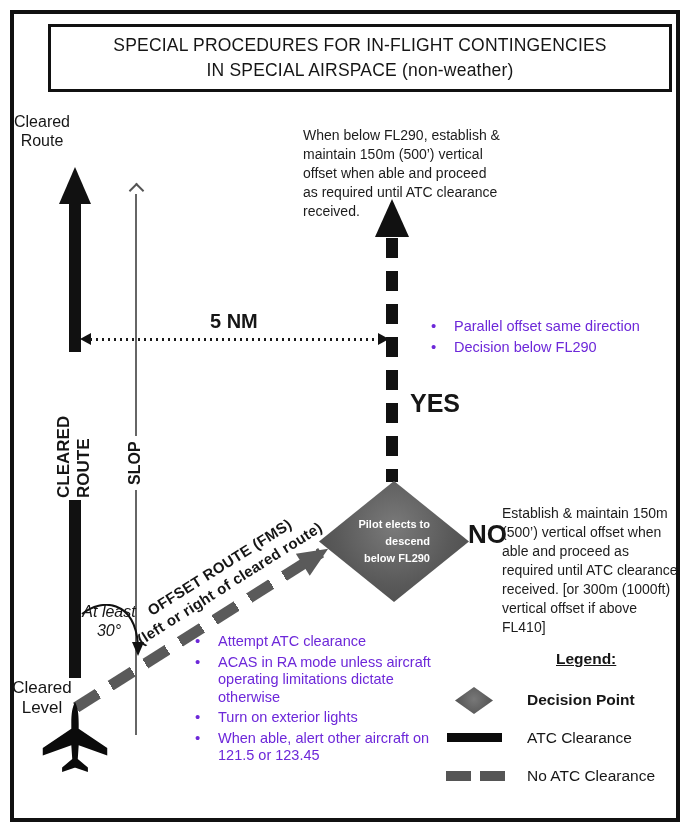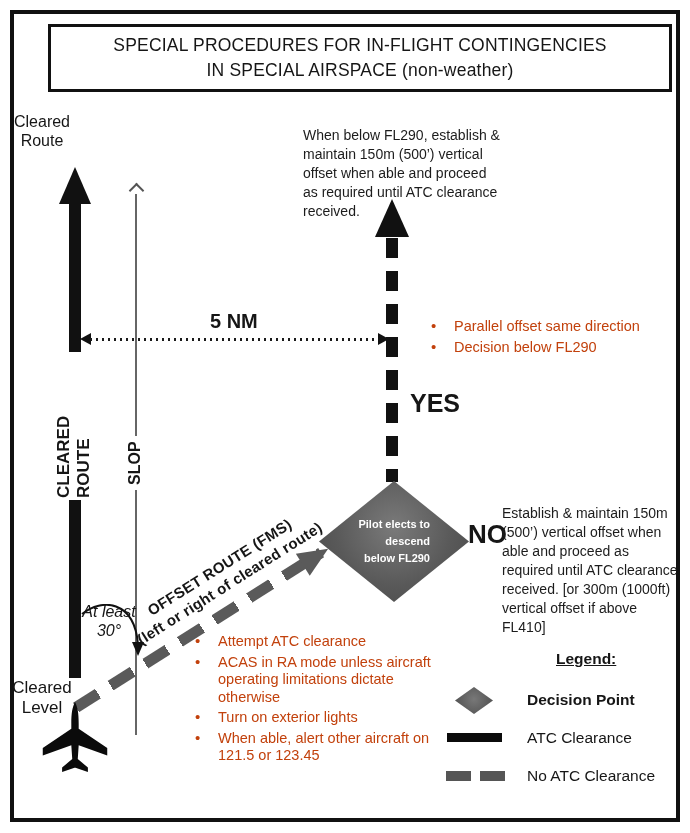--- a/index.html
+++ b/index.html
@@ -36,21 +36,21 @@
   .nm-label{position:absolute;font-weight:bold;font-size:20px;}
 
   
   .dashed-v{position:absolute;width:12px;background:repeating-linear-gradient(180deg,#111 0 20px,transparent 20px 33px);}
   .yes-label{position:absolute;font-weight:bold;font-size:25px;background:#fff;padding:0 4px;}
   .no-label{position:absolute;font-weight:bold;font-size:26px;}
 
   .note{position:absolute;font-size:14px;line-height:19px;color:#1c1c1c;}
 
   .bullets{position:absolute;margin:0;padding:0;list-style:none;}
-  .bullets li{position:relative;padding-left:26px;font-size:14.5px;line-height:17.5px;margin-bottom:3px;color:#c2410c;}
+  .bullets li{position:relative;padding-left:26px;font-size:14.5px;line-height:17.5px;margin-bottom:3px;color:#6d28d9;}
   .bullets li::before{content:"•";position:absolute;left:3px;top:-1px;font-size:15px;}
   .bullets-right li{line-height:19px;margin-bottom:2px;}
 
   
   .diamond{
     position:absolute;left:319px;top:481px;width:150px;height:121px;
     clip-path:polygon(50% 0%,100% 50%,50% 100%,0% 50%);
     background:radial-gradient(circle at 50% 38%, #7a7a7a 0%, #595959 55%, #474747 100%);
     display:flex;align-items:center;justify-content:center;
   }

